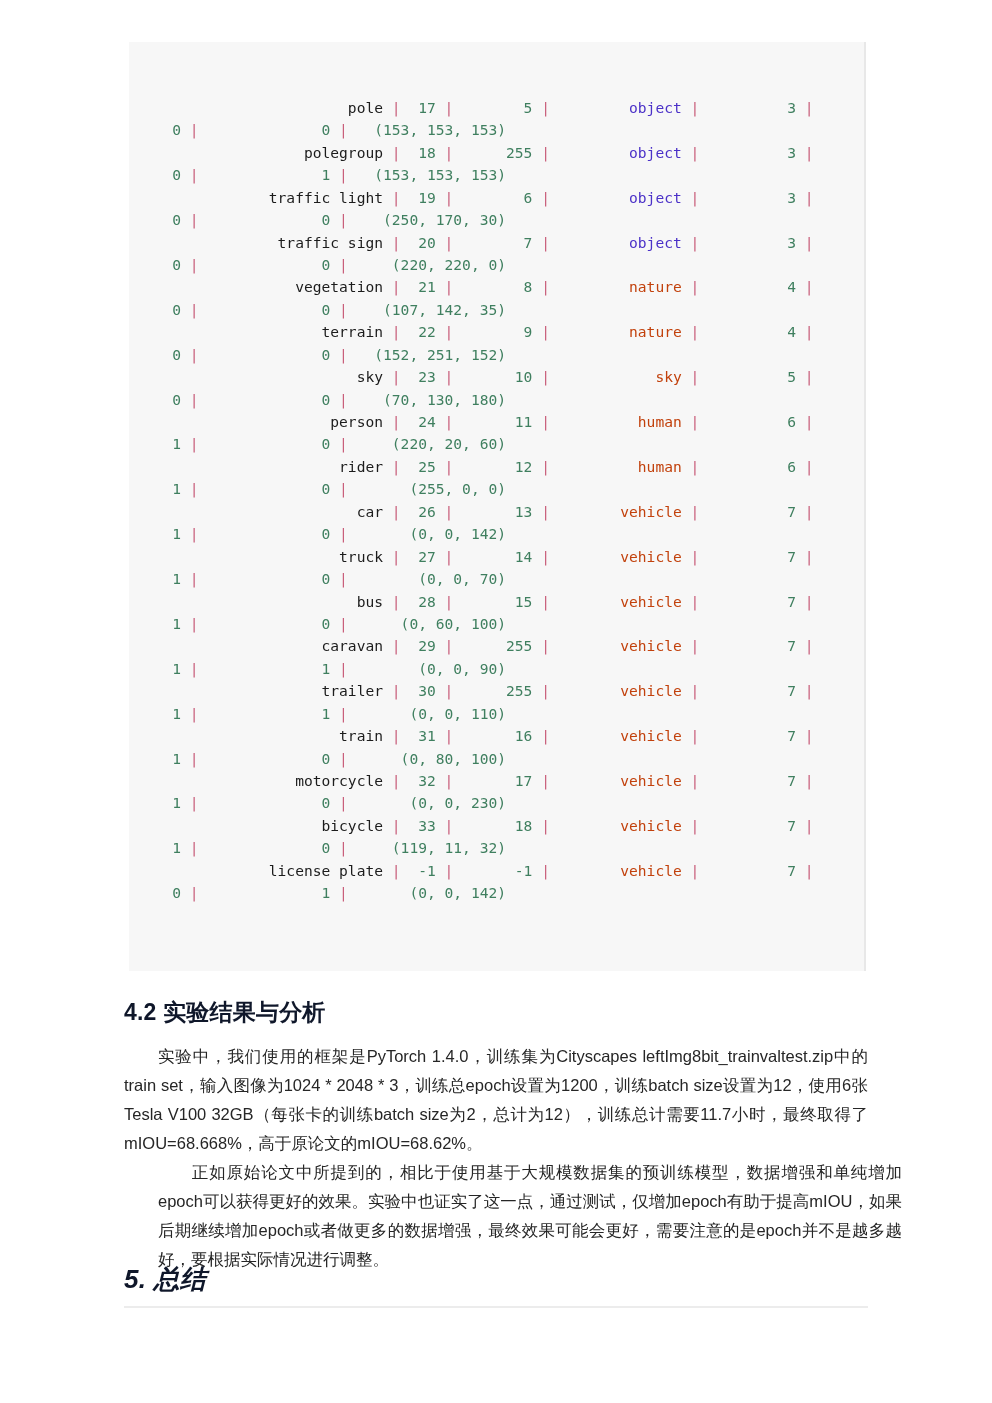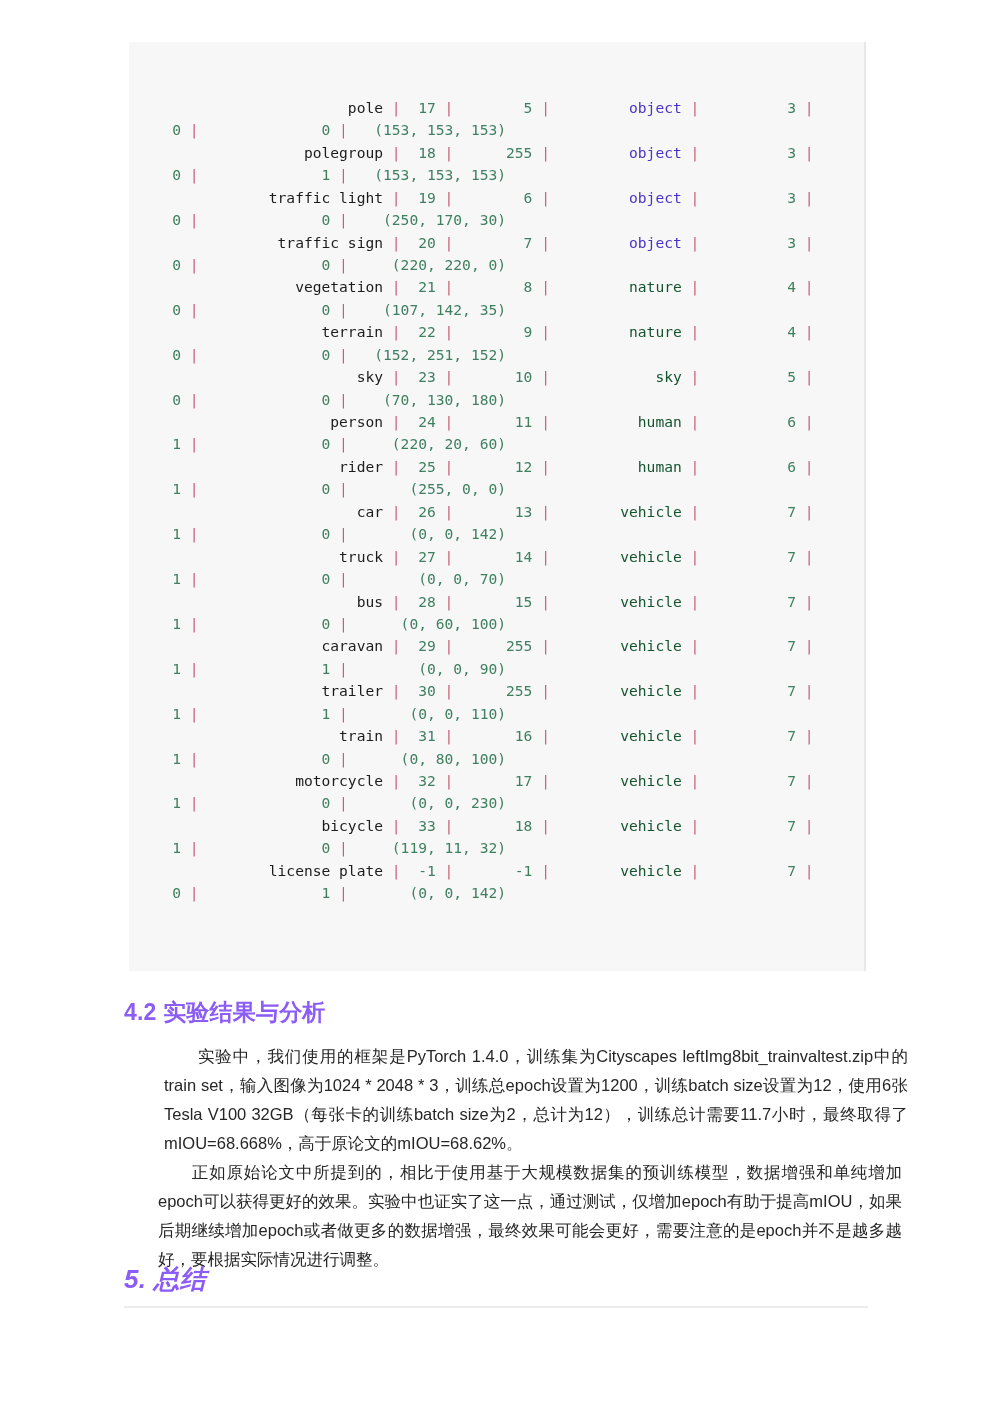--- a/index.html
+++ b/index.html
@@ -37,31 +37,31 @@
     color: #1c1c1c;
     letter-spacing: 0px;
   }
   .code-line { display: block; height: 22.45px; }
 
   
   .tk-plain  { color: #1c1c1c; }
   .tk-num    { color: #3f7f5f; }
   .tk-pipe   { color: #c95f7b; }
   .tk-kw     { color: #4b31c8; }
-  .tk-cat    { color: #14532d; }
+  .tk-cat    { color: #c2410c; }
 
   .usage-gap { height: 22px; }
 
   
   h2.sec-head {
     position: absolute;
     margin: 0;
     font-size: 23px;
     font-weight: bold;
-    color: #8b5cf6;
+    color: #0f172a;
     letter-spacing: .2px;
   }
   #h-42 { left: 124px; top: 997px; }
   #h-5  { left: 124px; top: 1262px; font-size: 26px; font-style: italic; }
 
   .hr-under {
     position: absolute;
     left: 124px;
     top: 1306px;
     width: 744px;
@@ -73,21 +73,21 @@
   .para {
     position: absolute;
     left: 124px;
     width: 744px;
     font-size: 16.5px;
     line-height: 29px;
     color: #262626;
     text-align: justify;
     text-justify: inter-character;
   }
-  #p1 { top: 1042px; margin-left: 40px; }
+  #p1 { top: 1042px; }
   #p2 { top: 1158px; margin-left: 34px; }
   .para .indent { display: inline-block; width: 33px; }
 </style>
 </head>
 <body>
 
 <div class="code-block">
   <div class="code-inner">
     <div id="code-rows"><div class="code-line"><span class="tk-plain">                        pole</span><span class="tk-pipe"> | </span><span class="tk-num"> 17</span><span class="tk-pipe"> | </span><span class="tk-num">       5</span><span class="tk-pipe"> | </span><span class="tk-kw">        object</span><span class="tk-pipe"> | </span><span class="tk-num">         3</span><span class="tk-pipe"> |</span></div><div class="code-line"><span class="tk-num">    0</span><span class="tk-pipe"> | </span><span class="tk-num">             0</span><span class="tk-pipe"> | </span><span class="tk-num">  (153, 153, 153)</span></div><div class="code-line"><span class="tk-plain">                   polegroup</span><span class="tk-pipe"> | </span><span class="tk-num"> 18</span><span class="tk-pipe"> | </span><span class="tk-num">     255</span><span class="tk-pipe"> | </span><span class="tk-kw">        object</span><span class="tk-pipe"> | </span><span class="tk-num">         3</span><span class="tk-pipe"> |</span></div><div class="code-line"><span class="tk-num">    0</span><span class="tk-pipe"> | </span><span class="tk-num">             1</span><span class="tk-pipe"> | </span><span class="tk-num">  (153, 153, 153)</span></div><div class="code-line"><span class="tk-plain">               traffic light</span><span class="tk-pipe"> | </span><span class="tk-num"> 19</span><span class="tk-pipe"> | </span><span class="tk-num">       6</span><span class="tk-pipe"> | </span><span class="tk-kw">        object</span><span class="tk-pipe"> | </span><span class="tk-num">         3</span><span class="tk-pipe"> |</span></div><div class="code-line"><span class="tk-num">    0</span><span class="tk-pipe"> | </span><span class="tk-num">             0</span><span class="tk-pipe"> | </span><span class="tk-num">   (250, 170, 30)</span></div><div class="code-line"><span class="tk-plain">                traffic sign</span><span class="tk-pipe"> | </span><span class="tk-num"> 20</span><span class="tk-pipe"> | </span><span class="tk-num">       7</span><span class="tk-pipe"> | </span><span class="tk-kw">        object</span><span class="tk-pipe"> | </span><span class="tk-num">         3</span><span class="tk-pipe"> |</span></div><div class="code-line"><span class="tk-num">    0</span><span class="tk-pipe"> | </span><span class="tk-num">             0</span><span class="tk-pipe"> | </span><span class="tk-num">    (220, 220, 0)</span></div><div class="code-line"><span class="tk-plain">                  vegetation</span><span class="tk-pipe"> | </span><span class="tk-num"> 21</span><span class="tk-pipe"> | </span><span class="tk-num">       8</span><span class="tk-pipe"> | </span><span class="tk-cat">        nature</span><span class="tk-pipe"> | </span><span class="tk-num">         4</span><span class="tk-pipe"> |</span></div><div class="code-line"><span class="tk-num">    0</span><span class="tk-pipe"> | </span><span class="tk-num">             0</span><span class="tk-pipe"> | </span><span class="tk-num">   (107, 142, 35)</span></div><div class="code-line"><span class="tk-plain">                     terrain</span><span class="tk-pipe"> | </span><span class="tk-num"> 22</span><span class="tk-pipe"> | </span><span class="tk-num">       9</span><span class="tk-pipe"> | </span><span class="tk-cat">        nature</span><span class="tk-pipe"> | </span><span class="tk-num">         4</span><span class="tk-pipe"> |</span></div><div class="code-line"><span class="tk-num">    0</span><span class="tk-pipe"> | </span><span class="tk-num">             0</span><span class="tk-pipe"> | </span><span class="tk-num">  (152, 251, 152)</span></div><div class="code-line"><span class="tk-plain">                         sky</span><span class="tk-pipe"> | </span><span class="tk-num"> 23</span><span class="tk-pipe"> | </span><span class="tk-num">      10</span><span class="tk-pipe"> | </span><span class="tk-cat">           sky</span><span class="tk-pipe"> | </span><span class="tk-num">         5</span><span class="tk-pipe"> |</span></div><div class="code-line"><span class="tk-num">    0</span><span class="tk-pipe"> | </span><span class="tk-num">             0</span><span class="tk-pipe"> | </span><span class="tk-num">   (70, 130, 180)</span></div><div class="code-line"><span class="tk-plain">                      person</span><span class="tk-pipe"> | </span><span class="tk-num"> 24</span><span class="tk-pipe"> | </span><span class="tk-num">      11</span><span class="tk-pipe"> | </span><span class="tk-cat">         human</span><span class="tk-pipe"> | </span><span class="tk-num">         6</span><span class="tk-pipe"> |</span></div><div class="code-line"><span class="tk-num">    1</span><span class="tk-pipe"> | </span><span class="tk-num">             0</span><span class="tk-pipe"> | </span><span class="tk-num">    (220, 20, 60)</span></div><div class="code-line"><span class="tk-plain">                       rider</span><span class="tk-pipe"> | </span><span class="tk-num"> 25</span><span class="tk-pipe"> | </span><span class="tk-num">      12</span><span class="tk-pipe"> | </span><span class="tk-cat">         human</span><span class="tk-pipe"> | </span><span class="tk-num">         6</span><span class="tk-pipe"> |</span></div><div class="code-line"><span class="tk-num">    1</span><span class="tk-pipe"> | </span><span class="tk-num">             0</span><span class="tk-pipe"> | </span><span class="tk-num">      (255, 0, 0)</span></div><div class="code-line"><span class="tk-plain">                         car</span><span class="tk-pipe"> | </span><span class="tk-num"> 26</span><span class="tk-pipe"> | </span><span class="tk-num">      13</span><span class="tk-pipe"> | </span><span class="tk-cat">       vehicle</span><span class="tk-pipe"> | </span><span class="tk-num">         7</span><span class="tk-pipe"> |</span></div><div class="code-line"><span class="tk-num">    1</span><span class="tk-pipe"> | </span><span class="tk-num">             0</span><span class="tk-pipe"> | </span><span class="tk-num">      (0, 0, 142)</span></div><div class="code-line"><span class="tk-plain">                       truck</span><span class="tk-pipe"> | </span><span class="tk-num"> 27</span><span class="tk-pipe"> | </span><span class="tk-num">      14</span><span class="tk-pipe"> | </span><span class="tk-cat">       vehicle</span><span class="tk-pipe"> | </span><span class="tk-num">         7</span><span class="tk-pipe"> |</span></div><div class="code-line"><span class="tk-num">    1</span><span class="tk-pipe"> | </span><span class="tk-num">             0</span><span class="tk-pipe"> | </span><span class="tk-num">       (0, 0, 70)</span></div><div class="code-line"><span class="tk-plain">                         bus</span><span class="tk-pipe"> | </span><span class="tk-num"> 28</span><span class="tk-pipe"> | </span><span class="tk-num">      15</span><span class="tk-pipe"> | </span><span class="tk-cat">       vehicle</span><span class="tk-pipe"> | </span><span class="tk-num">         7</span><span class="tk-pipe"> |</span></div><div class="code-line"><span class="tk-num">    1</span><span class="tk-pipe"> | </span><span class="tk-num">             0</span><span class="tk-pipe"> | </span><span class="tk-num">     (0, 60, 100)</span></div><div class="code-line"><span class="tk-plain">                     caravan</span><span class="tk-pipe"> | </span><span class="tk-num"> 29</span><span class="tk-pipe"> | </span><span class="tk-num">     255</span><span class="tk-pipe"> | </span><span class="tk-cat">       vehicle</span><span class="tk-pipe"> | </span><span class="tk-num">         7</span><span class="tk-pipe"> |</span></div><div class="code-line"><span class="tk-num">    1</span><span class="tk-pipe"> | </span><span class="tk-num">             1</span><span class="tk-pipe"> | </span><span class="tk-num">       (0, 0, 90)</span></div><div class="code-line"><span class="tk-plain">                     trailer</span><span class="tk-pipe"> | </span><span class="tk-num"> 30</span><span class="tk-pipe"> | </span><span class="tk-num">     255</span><span class="tk-pipe"> | </span><span class="tk-cat">       vehicle</span><span class="tk-pipe"> | </span><span class="tk-num">         7</span><span class="tk-pipe"> |</span></div><div class="code-line"><span class="tk-num">    1</span><span class="tk-pipe"> | </span><span class="tk-num">             1</span><span class="tk-pipe"> | </span><span class="tk-num">      (0, 0, 110)</span></div><div class="code-line"><span class="tk-plain">                       train</span><span class="tk-pipe"> | </span><span class="tk-num"> 31</span><span class="tk-pipe"> | </span><span class="tk-num">      16</span><span class="tk-pipe"> | </span><span class="tk-cat">       vehicle</span><span class="tk-pipe"> | </span><span class="tk-num">         7</span><span class="tk-pipe"> |</span></div><div class="code-line"><span class="tk-num">    1</span><span class="tk-pipe"> | </span><span class="tk-num">             0</span><span class="tk-pipe"> | </span><span class="tk-num">     (0, 80, 100)</span></div><div class="code-line"><span class="tk-plain">                  motorcycle</span><span class="tk-pipe"> | </span><span class="tk-num"> 32</span><span class="tk-pipe"> | </span><span class="tk-num">      17</span><span class="tk-pipe"> | </span><span class="tk-cat">       vehicle</span><span class="tk-pipe"> | </span><span class="tk-num">         7</span><span class="tk-pipe"> |</span></div><div class="code-line"><span class="tk-num">    1</span><span class="tk-pipe"> | </span><span class="tk-num">             0</span><span class="tk-pipe"> | </span><span class="tk-num">      (0, 0, 230)</span></div><div class="code-line"><span class="tk-plain">                     bicycle</span><span class="tk-pipe"> | </span><span class="tk-num"> 33</span><span class="tk-pipe"> | </span><span class="tk-num">      18</span><span class="tk-pipe"> | </span><span class="tk-cat">       vehicle</span><span class="tk-pipe"> | </span><span class="tk-num">         7</span><span class="tk-pipe"> |</span></div><div class="code-line"><span class="tk-num">    1</span><span class="tk-pipe"> | </span><span class="tk-num">             0</span><span class="tk-pipe"> | </span><span class="tk-num">    (119, 11, 32)</span></div><div class="code-line"><span class="tk-plain">               license plate</span><span class="tk-pipe"> | </span><span class="tk-num"> -1</span><span class="tk-pipe"> | </span><span class="tk-num">      -1</span><span class="tk-pipe"> | </span><span class="tk-cat">       vehicle</span><span class="tk-pipe"> | </span><span class="tk-num">         7</span><span class="tk-pipe"> |</span></div><div class="code-line"><span class="tk-num">    0</span><span class="tk-pipe"> | </span><span class="tk-num">             1</span><span class="tk-pipe"> | </span><span class="tk-num">      (0, 0, 142)</span></div></div>
     <div class="usage-gap"></div>

